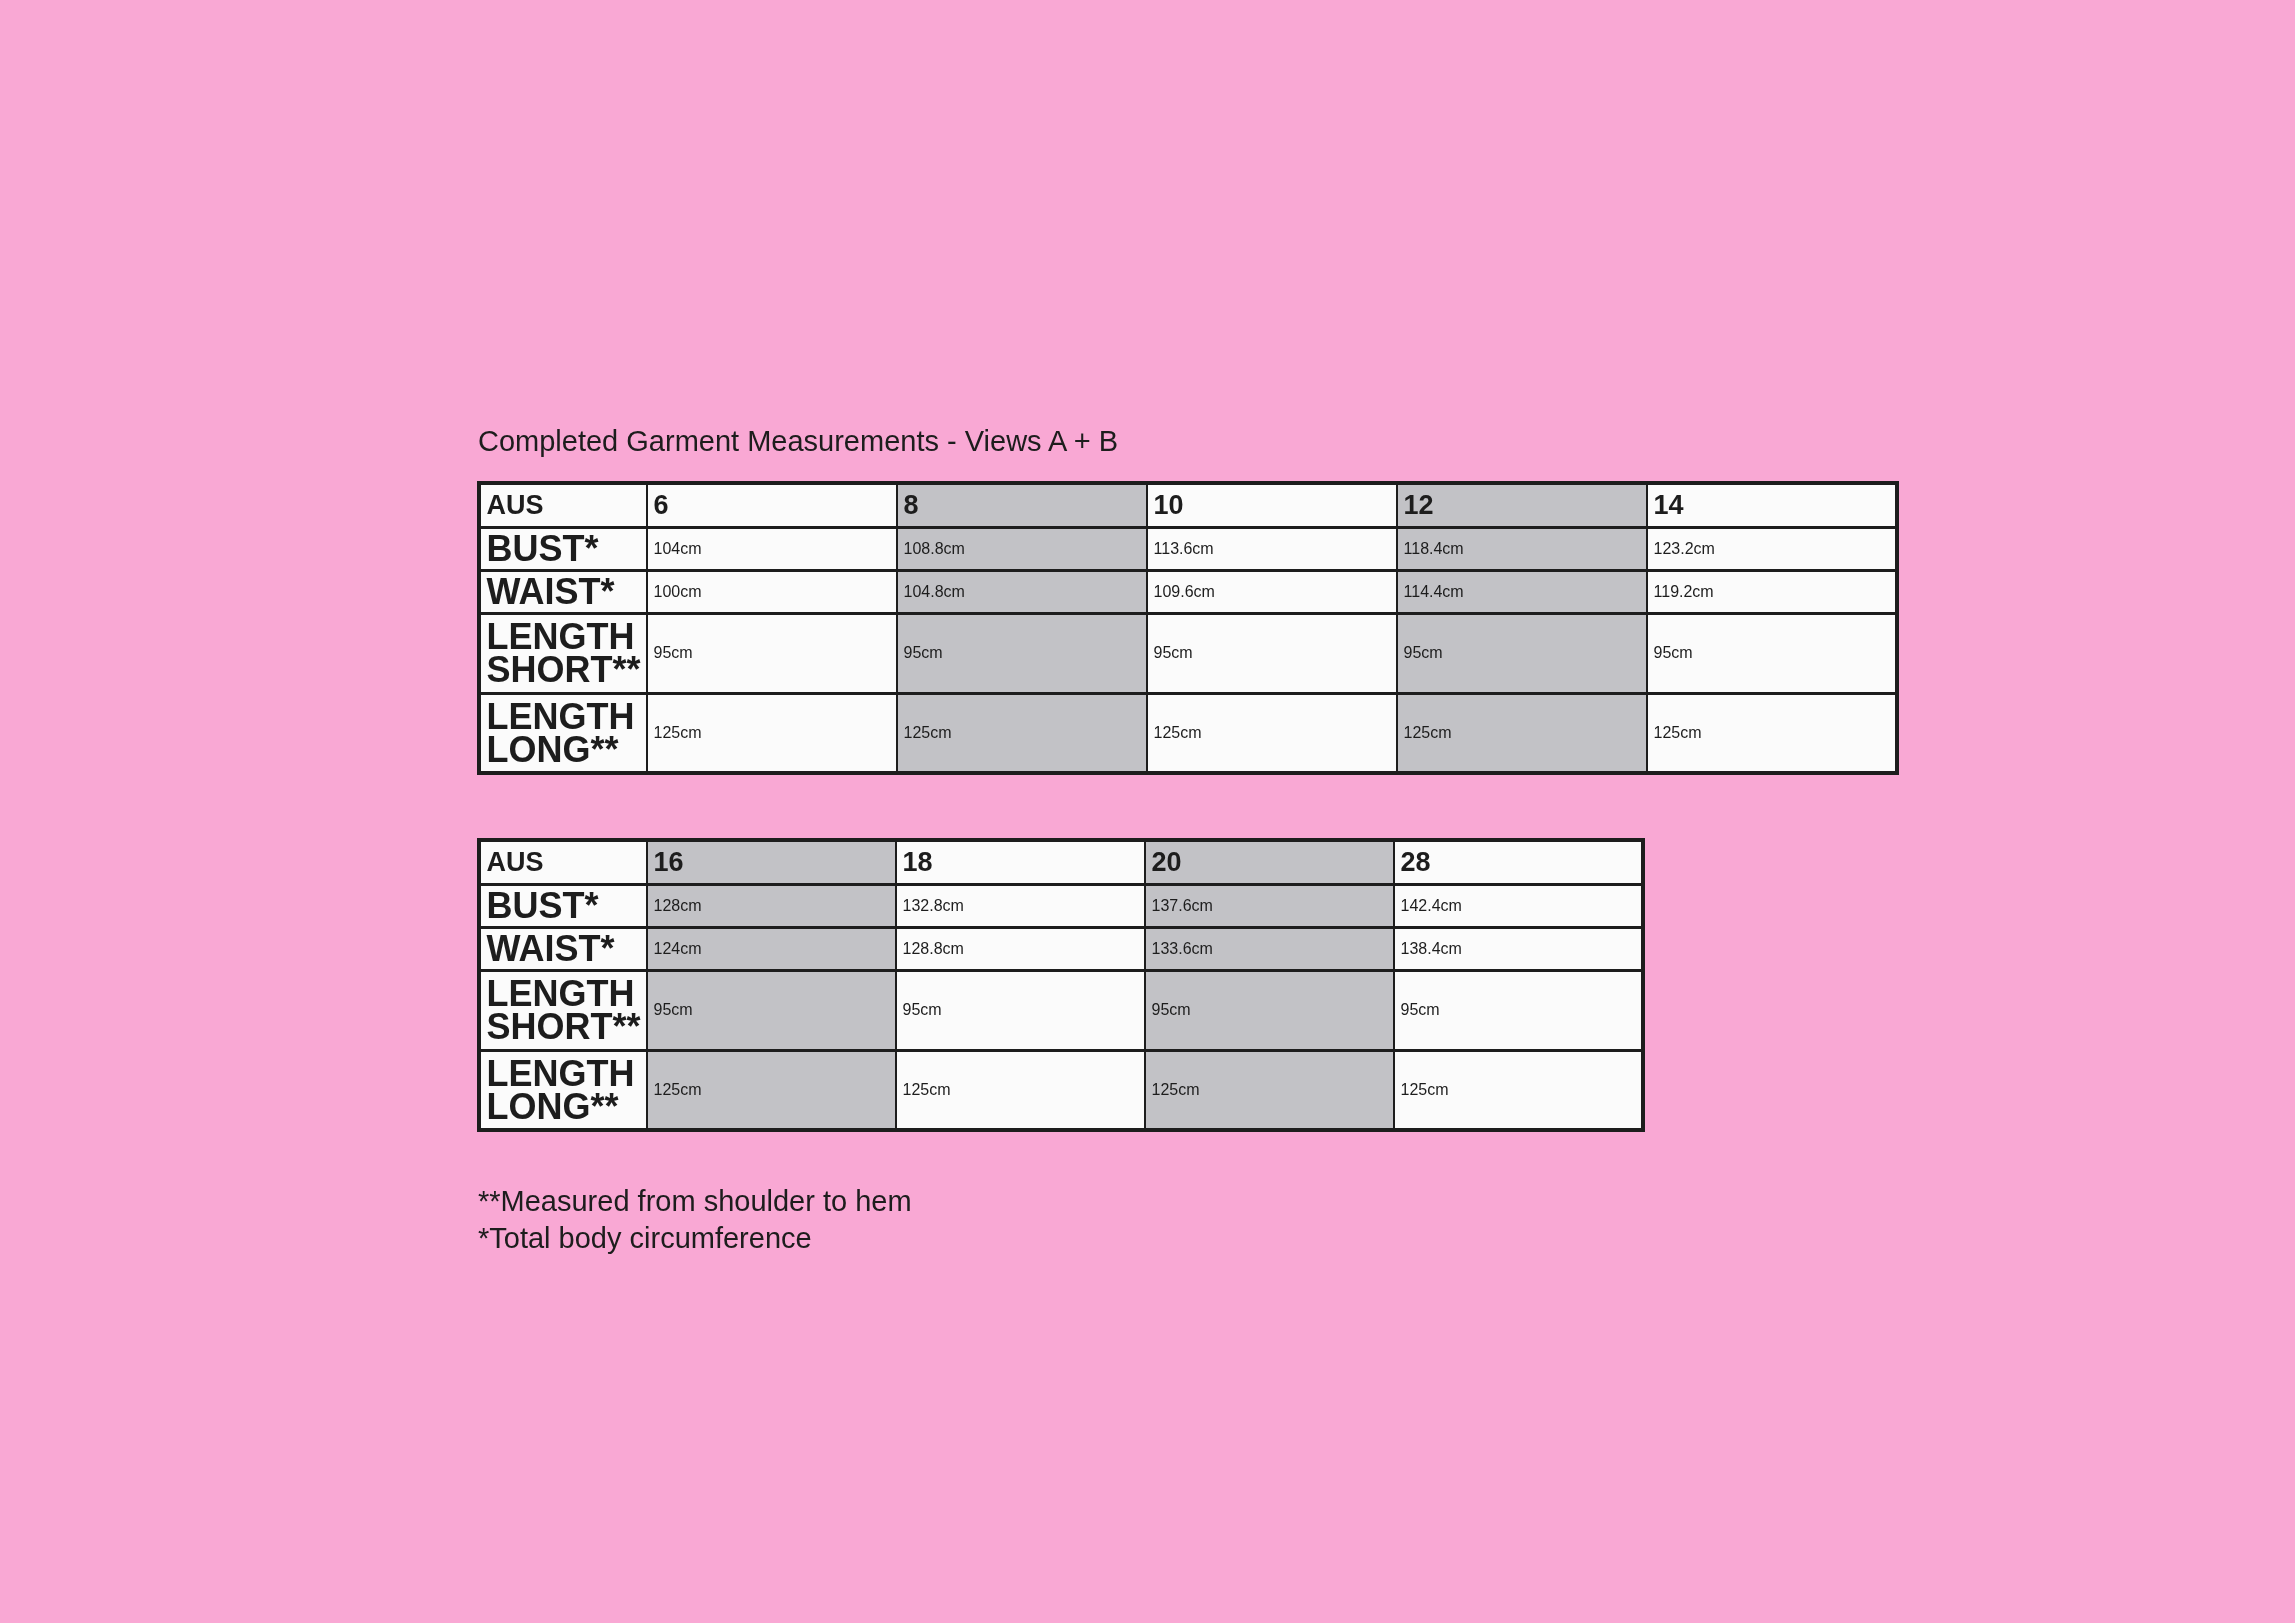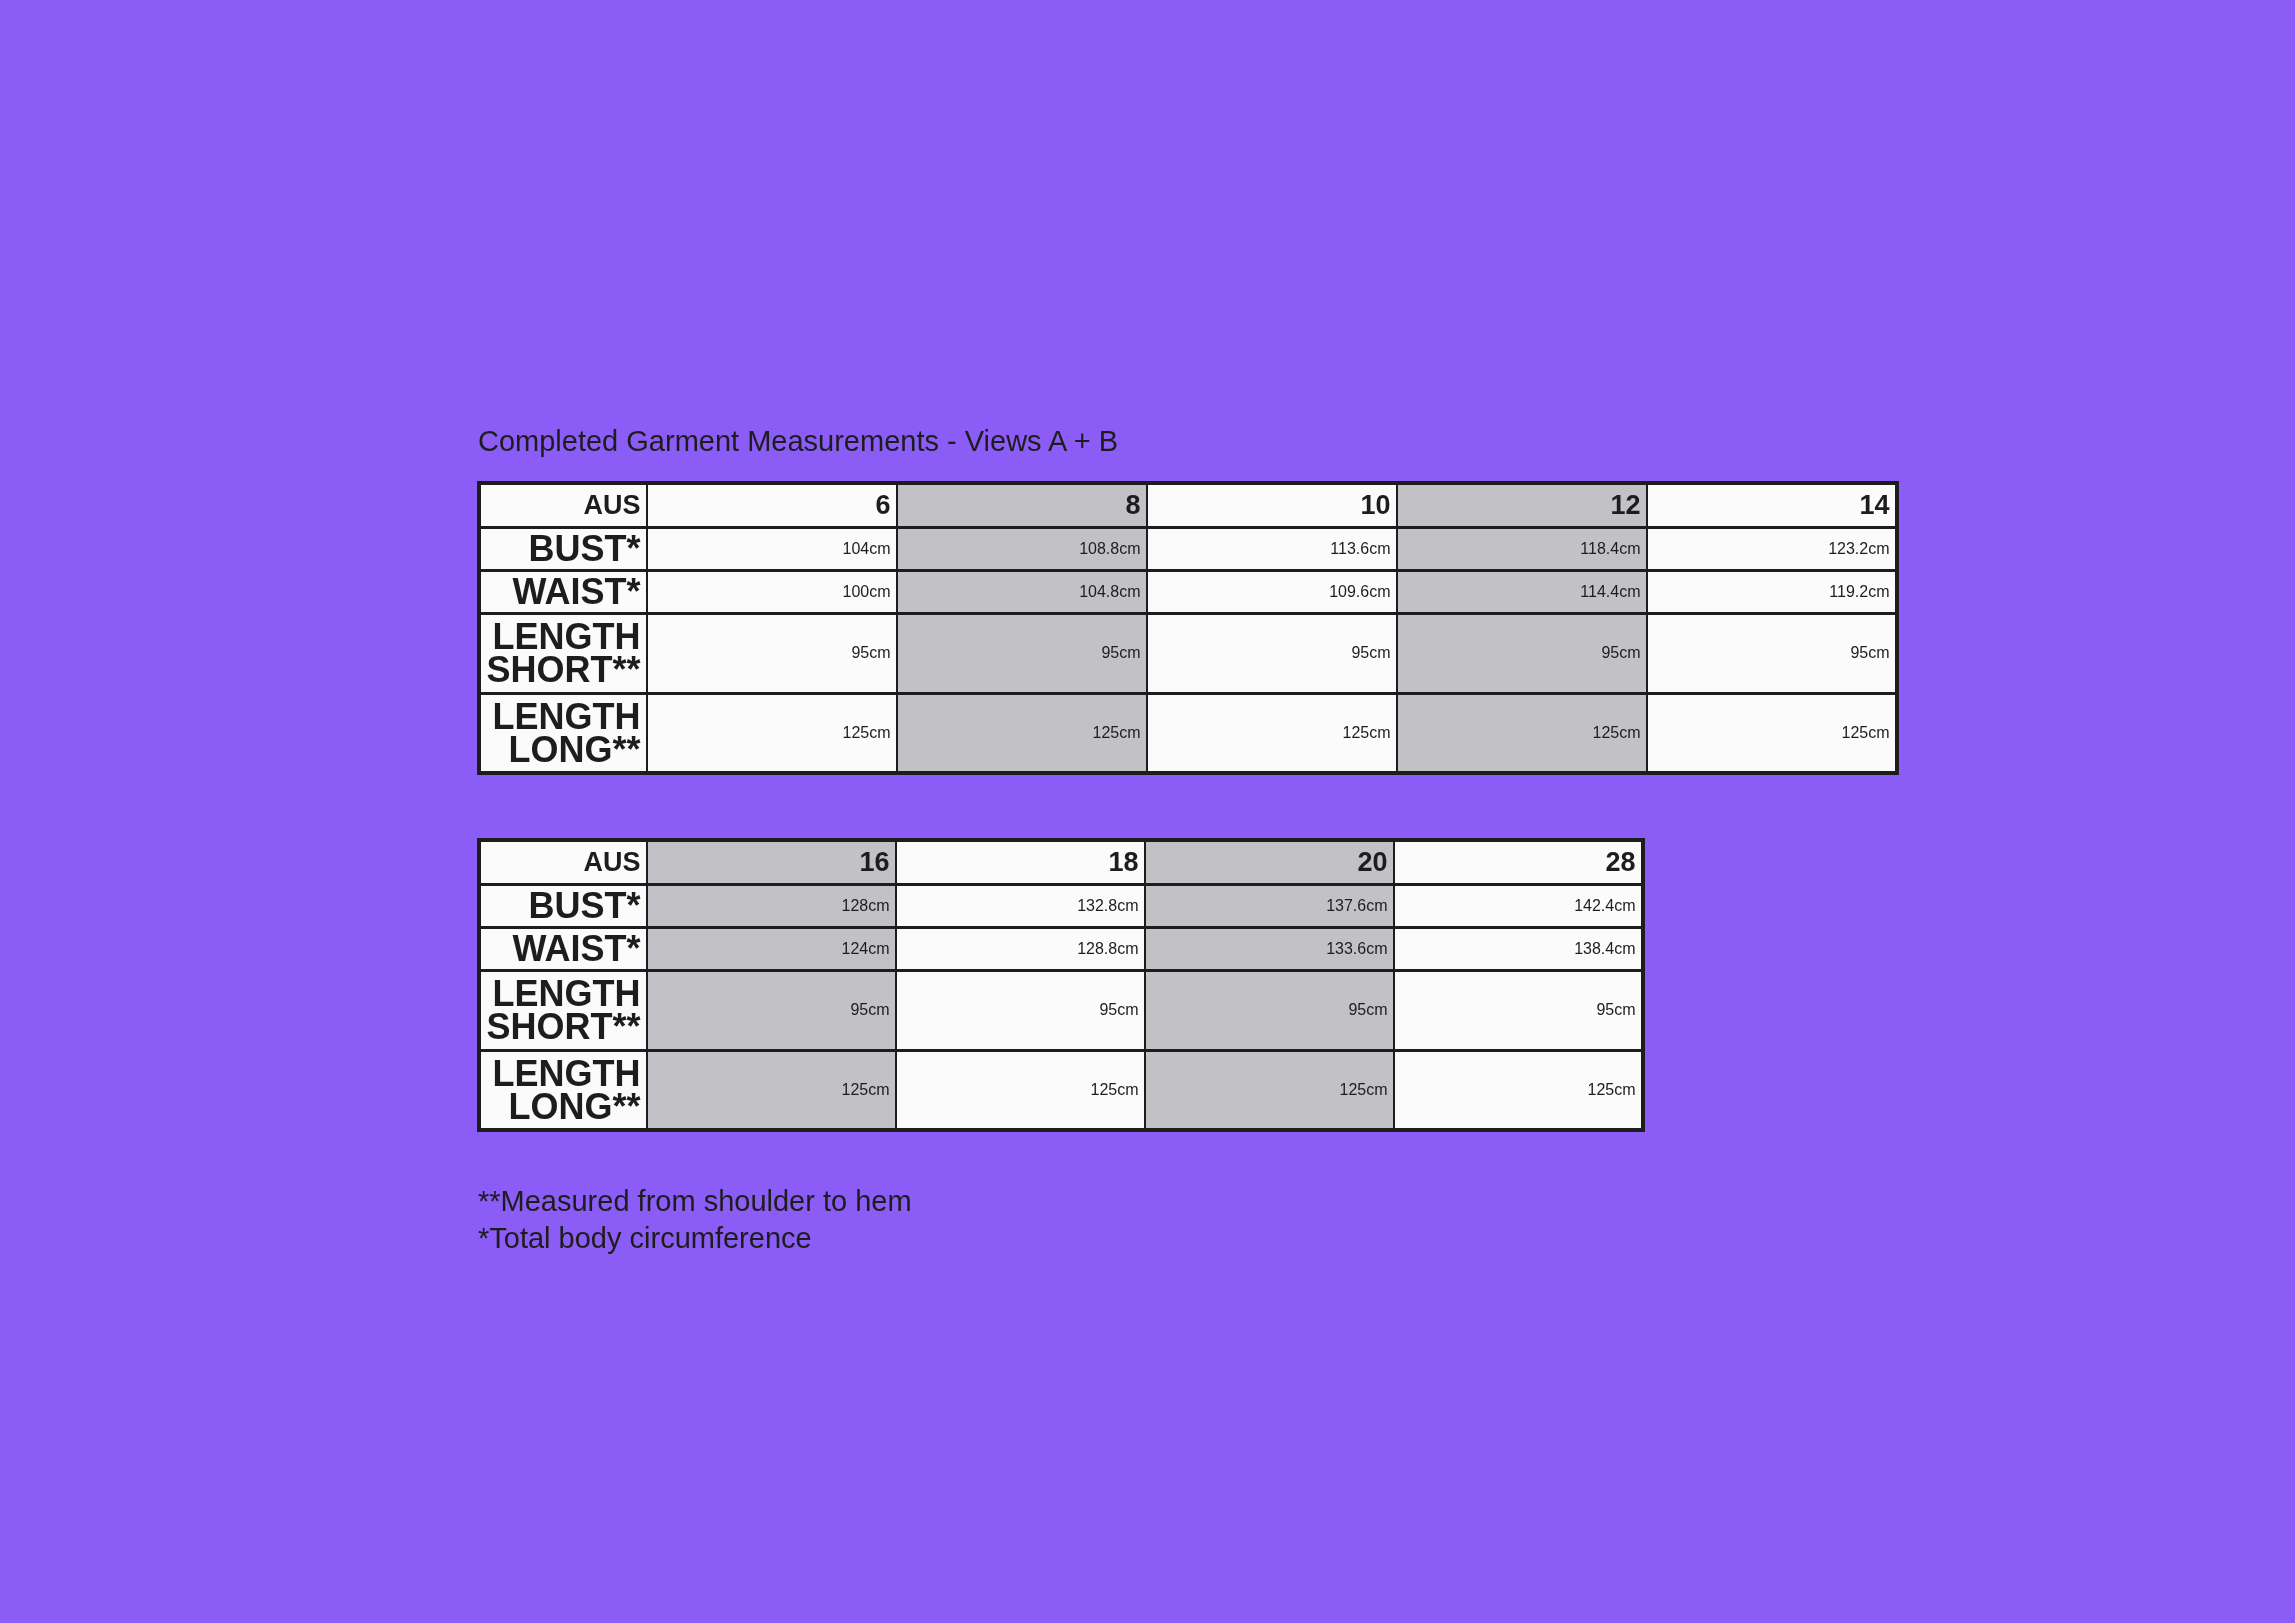--- a/index.html
+++ b/index.html
@@ -4,21 +4,21 @@
 <style>
   html, body { margin: 0; padding: 0; }
   body {
     font-family: "Liberation Sans", sans-serif;
     background: #f8f8f8;
   }
   .page {
     position: relative;
     width: 2296px;
     height: 1624px;
-    background: #8b5cf6;
+    background: #f9a8d4;
     color: #1d1d1d;
     overflow: hidden;
   }
   .doc-title {
     position: absolute;
     left: 478px;
     top: 424px;
     font-size: 29px;
     line-height: 35px;
     color: #1d1d1d;
@@ -29,21 +29,21 @@
   table.meas {
     border-collapse: collapse;
     table-layout: fixed;
     background: #fbfbfb;
     border: 4.6px solid #1d1d1d;
   }
   table.meas th, table.meas td {
     border: 2.8px solid #1d1d1d;
     border-top-width: 3.7px;
     border-bottom-width: 3.7px;
-    text-align: right;
+    text-align: left;
     vertical-align: middle;
     padding: 0 5.5px;
     color: #1d1d1d;
     background: #fbfbfb;
   }
   table.meas th { font-size: 27px; font-weight: bold; }
   table.meas td { font-size: 16px; font-weight: normal; }
   table.meas th.row-label {
     font-size: 36px;
     font-weight: bold;

